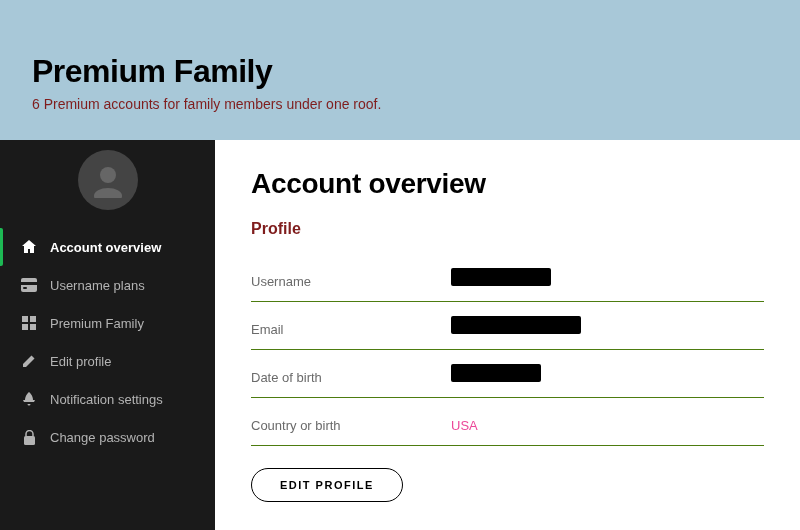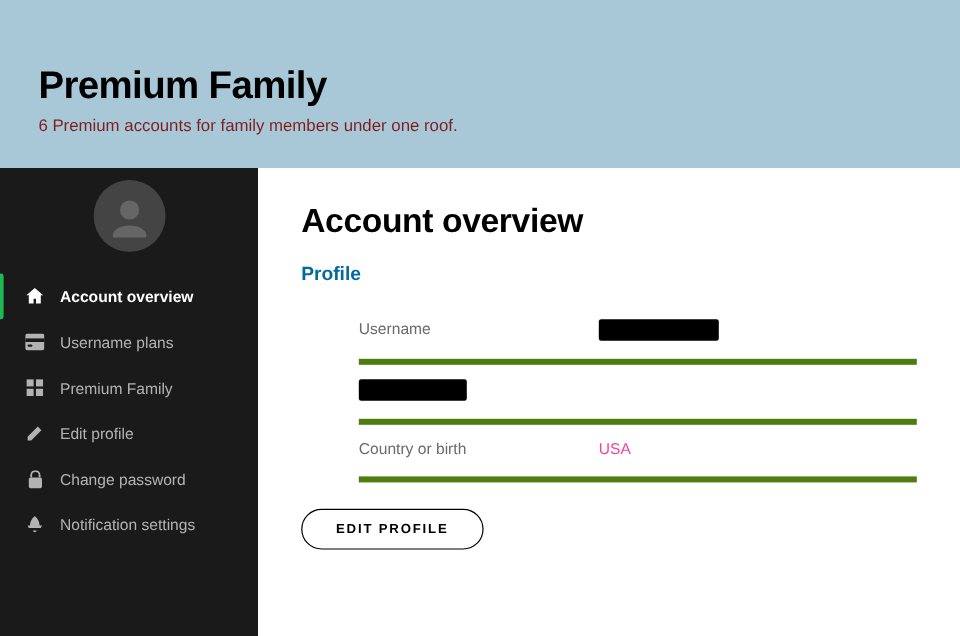--- a/index.html
+++ b/index.html
@@ -119,31 +119,30 @@
       font-size: 28px;
       font-weight: 900;
       color: #000;
       margin-bottom: 20px;
       letter-spacing: -0.3px;
     }
 
     .profile-heading {
       font-size: 16px;
       font-weight: 700;
-      color: #0369a1;
+      color: #7f1d1d;
       margin-bottom: 16px;
     }
 
     .field-row {
       display: flex;
-      align-items: flex-start;
+      align-items: flex-end;
       padding: 12px 0;
-      border-bottom: 5px solid #4d7c0f;
+      border-bottom: 1px solid #4d7c0f;
       min-height: 48px;
-      margin-left: 48px;
     }
     .field-label {
       width: 200px;
       font-size: 13px;
       color: #6a6a6a;
       flex-shrink: 0;
     }
     .field-value {
       flex: 1;
       font-size: 13px;
@@ -236,60 +235,67 @@
                 <path d="M9.5 1.5l3 3L4 13H1v-3L9.5 1.5zm0 0"></path>
               </svg>
           </span>
           <span>Edit profile</span>
         </div>
       </li>
 
       <li class="nav-item">
         <div class="nav-link">
           <span class="nav-icon">
+            <svg width="14" height="15" viewBox="0 0 14 15" fill="currentColor">
+                <path d="M7 0C7 0 3 3 3 8H1l1 2h10l1-2h-2C11 3 7 0 7 0zM5.5 12a1.5 1.5 0 003 0H5.5z"></path>
+              </svg>
+          </span>
+          <span>Notification settings</span>
+        </div>
+      </li>
+
+      <li class="nav-item">
+        <div class="nav-link">
+          <span class="nav-icon">
             <svg width="13" height="15" viewBox="0 0 13 15" fill="currentColor">
                 <rect x="1" y="6" width="11" height="9" rx="1.5"></rect>
                 <path d="M3 6V4a3.5 3.5 0 017 0v2" stroke="currentColor" stroke-width="1.5" fill="none"></path>
               </svg>
           </span>
           <span>Change password</span>
-        </div>
-      </li>
-
-      <li class="nav-item">
-        <div class="nav-link">
-          <span class="nav-icon">
-            <svg width="14" height="15" viewBox="0 0 14 15" fill="currentColor">
-                <path d="M7 0C7 0 3 3 3 8H1l1 2h10l1-2h-2C11 3 7 0 7 0zM5.5 12a1.5 1.5 0 003 0H5.5z"></path>
-              </svg>
-          </span>
-          <span>Notification settings</span>
         </div>
       </li>
 
     </ul>
   </nav>
 
   <main class="content">
     <h1 class="section-title">Account overview</h1>
 
     <h2 class="profile-heading">Profile</h2>
 
     
     <div class="field-row">
       <span class="field-label">Username</span>
       <span class="field-value">
         <span class="field-redacted" style="width:100px;"></span>
       </span>
     </div>
 
     
-
-    
     <div class="field-row">
+      <span class="field-label">Email</span>
+      <span class="field-value">
+        <span class="field-redacted" style="width:130px;"></span>
+      </span>
+    </div>
+
+    
+    <div class="field-row">
+      <span class="field-label">Date of birth</span>
       <span class="field-value">
         <span class="field-redacted" style="width:90px;"></span>
       </span>
     </div>
 
     
     <div class="field-row">
       <span class="field-label">Country or birth</span>
       <span class="field-value">USA</span>
     </div>

